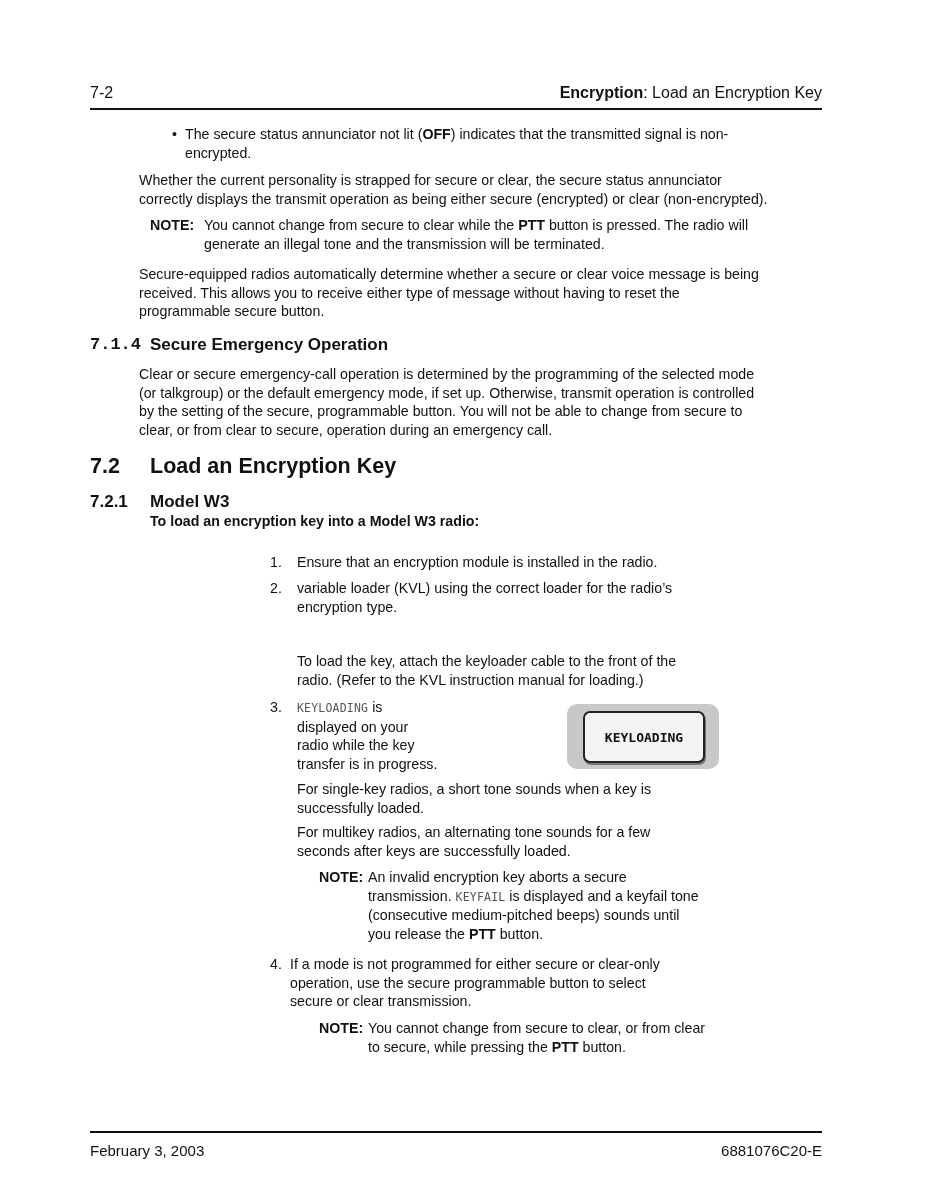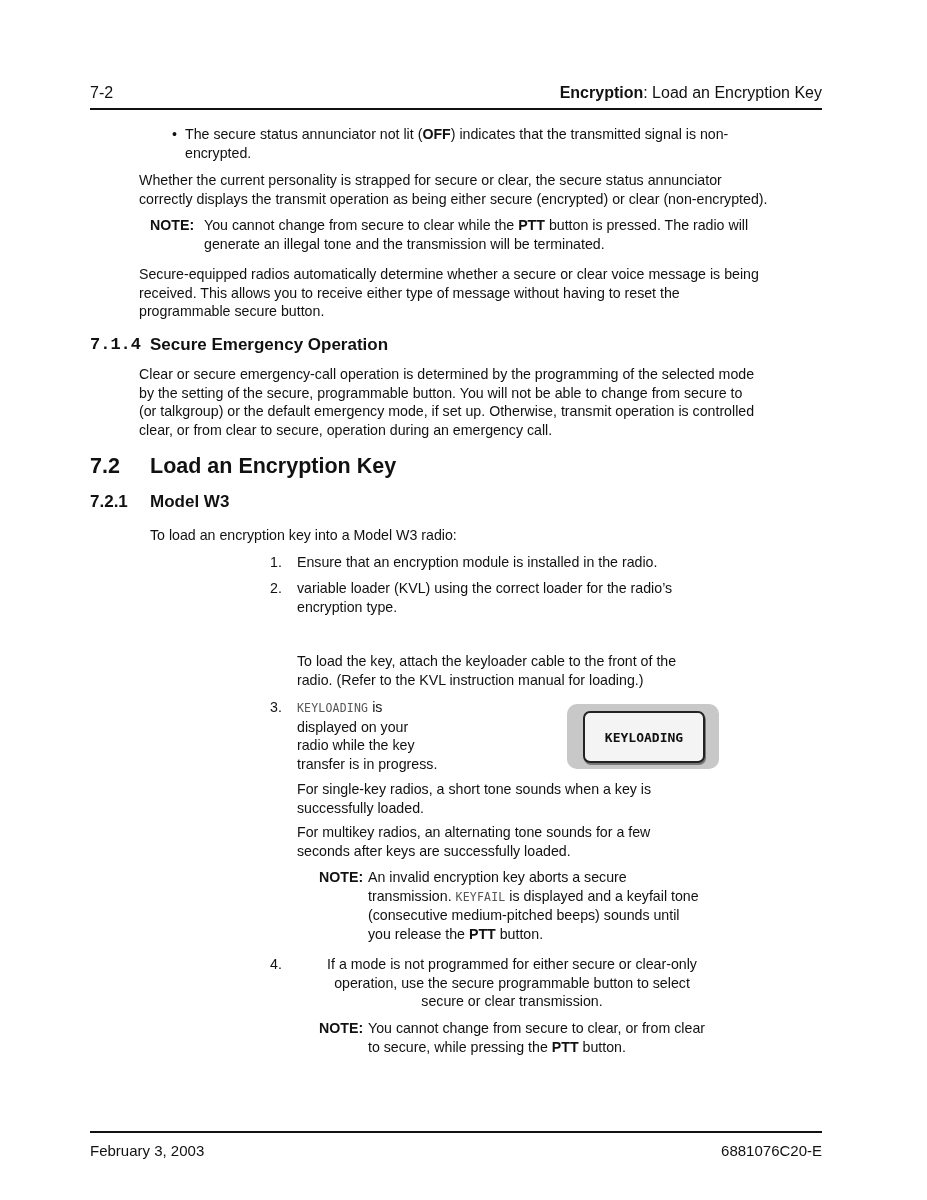--- a/index.html
+++ b/index.html
@@ -52,31 +52,31 @@
 <div class="abs body para" style="top:265px;">
   <div>Secure-equipped radios automatically determine whether a secure or clear voice message is being</div>
   <div>received. This allows you to receive either type of message without having to reset the</div>
   <div>programmable secure button.</div>
 </div>
 
 <div class="abs h3" style="left:90px; top:335px;font-family:Liberation Mono, monospace;">7.1.4</div>
 <div class="abs h3" style="left:150px; top:335px;">Secure Emergency Operation</div>
 <div class="abs body para" style="top:365px;">
   <div>Clear or secure emergency-call operation is determined by the programming of the selected mode</div>
+  <div>(or talkgroup) or the default emergency mode, if set up. Otherwise, transmit operation is controlled</div>
   <div>by the setting of the secure, programmable button. You will not be able to change from secure to</div>
-  <div>(or talkgroup) or the default emergency mode, if set up. Otherwise, transmit operation is controlled</div>
   <div>clear, or from clear to secure, operation during an emergency call.</div>
 </div>
 
 <div class="abs h2" style="left:90px; top:454px;">7.2</div>
 <div class="abs h2" style="left:150px; top:454px;">Load an Encryption Key</div>
 
 <div class="abs h3" style="left:90px; top:492px;">7.2.1</div>
 <div class="abs h3" style="left:150px; top:492px;">Model W3</div>
-<div class="abs body" style="left:150px; top:526px;">To load an encryption key into a Model W3 radio:</div>
+<div class="abs body" style="left:150px; top:512px;font-weight:bold;">To load an encryption key into a Model W3 radio:</div>
 
 <div class="abs body" style="left:270px; top:553px;">1.</div>
 <div class="abs body" style="left:297px; top:553px;">Ensure that an encryption module is installed in the radio.</div>
 
 <div class="abs body" style="left:270px; top:579px;">2.</div>
 <div class="abs body" style="left:297px; top:579px; width:430px;">
   <div>variable loader (KVL) using the correct loader for the radio’s</div>
   <div>encryption type.</div>
 </div>
 <div class="abs body" style="left:297px; top:652px; width:430px;">
@@ -107,21 +107,21 @@
 
 <div class="abs body" style="left:319px; top:868px;"><span class="note-label">NOTE:</span></div>
 <div class="abs body" style="left:368px; top:868px; width:360px;">
   <div>An invalid encryption key aborts a secure</div>
   <div><span>transmission. </span><span class="lcd-inline">KEYFAIL</span><span> is displayed and a keyfail tone</span></div>
   <div>(consecutive medium-pitched beeps) sounds until</div>
   <div><span>you release the </span><span class="b">PTT</span><span> button.</span></div>
 </div>
 
 <div class="abs body" style="left:270px; top:955px;">4.</div>
-<div class="abs body" style="left:297px; top:955px; width:430px;text-align:center;">
+<div class="abs body" style="left:290px; top:955px; width:430px;">
   <div>If a mode is not programmed for either secure or clear-only</div>
   <div>operation, use the secure programmable button to select</div>
   <div>secure or clear transmission.</div>
 </div>
 
 <div class="abs body" style="left:319px; top:1019px;"><span class="note-label">NOTE:</span></div>
 <div class="abs body" style="left:368px; top:1019px; width:370px;">
   <div>You cannot change from secure to clear, or from clear</div>
   <div><span>to secure, while pressing the </span><span class="b">PTT</span><span> button.</span></div>
 </div>

